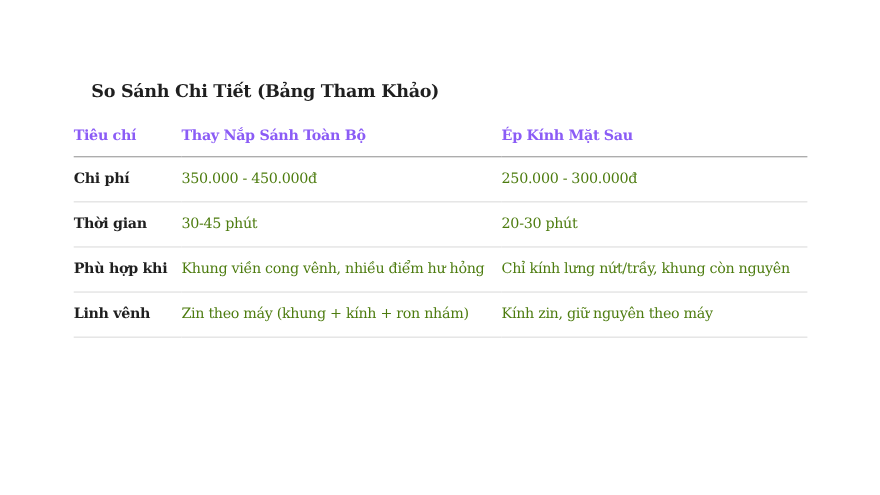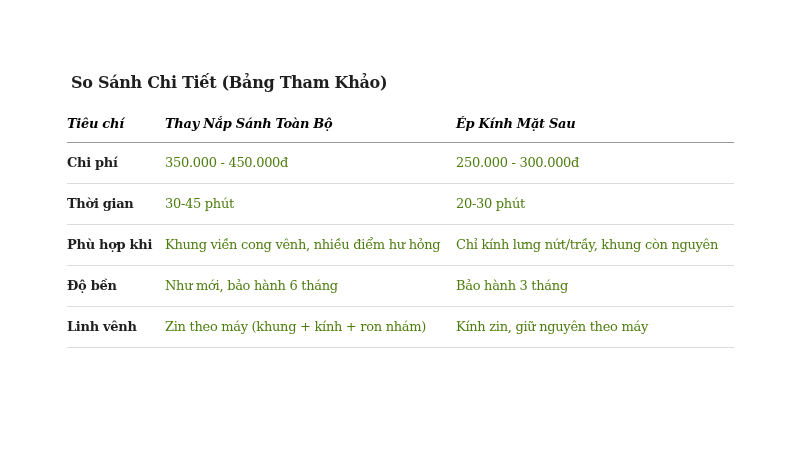--- a/index.html
+++ b/index.html
@@ -20,47 +20,46 @@
       left: 67px;
       top: 70px;
       width: 667px;
     }
     .title {
       font-size: 16px;
       font-weight: bold;
       color: #1f1f1f;
       height: 26px;
       line-height: 26px;
-      margin: 0 0 10px 4px;
+      margin: 0 0 10px 16px;
       letter-spacing: -0.3px;
     }
     table {
       border-collapse: collapse;
       width: 667px;
       table-layout: fixed;
     }
     col.c1 { width: 98px; }
     col.c2 { width: 291px; }
     col.c3 { width: 278px; }
     th, td {
       text-align: left;
       vertical-align: top;
       font-size: 13px;
       line-height: 24px;
       letter-spacing: -0.3px;
       padding: 0;
     }
     thead th {
       font-weight: bold;
-      color: #000000;
+      color: #8b5cf6;
       height: 36px;
       padding-top: 0;
       border-bottom: 1.5px solid #9a9a9a;
       vertical-align: middle;
-      font-style: italic;
     }
     tbody td {
       padding-top: 8px;
       padding-bottom: 8px;
       border-bottom: 1.5px solid #dcdcdc;
       color: #4d7c0f;
     }
     tbody td.label {
       font-weight: bold;
       color: #1f1f1f;
@@ -96,24 +95,19 @@
         <td class="label">Thời gian</td>
         <td>30-45 phút</td>
         <td>20-30 phút</td>
       </tr>
       <tr>
         <td class="label">Phù hợp khi</td>
         <td>Khung viền cong vênh, nhiều điểm hư hỏng</td>
         <td>Chỉ kính lưng nứt/trầy, khung còn nguyên</td>
       </tr>
       <tr>
-        <td class="label">Độ bền</td>
-        <td>Như mới, bảo hành 6 tháng</td>
-        <td>Bảo hành 3 tháng</td>
-      </tr>
-      <tr>
         <td class="label">Linh vênh</td>
         <td>Zin theo máy (khung + kính + ron nhám)</td>
         <td>Kính zin, giữ nguyên theo máy</td>
       </tr>
     </tbody>
   </table>
 </div>
 
 </body></html>

